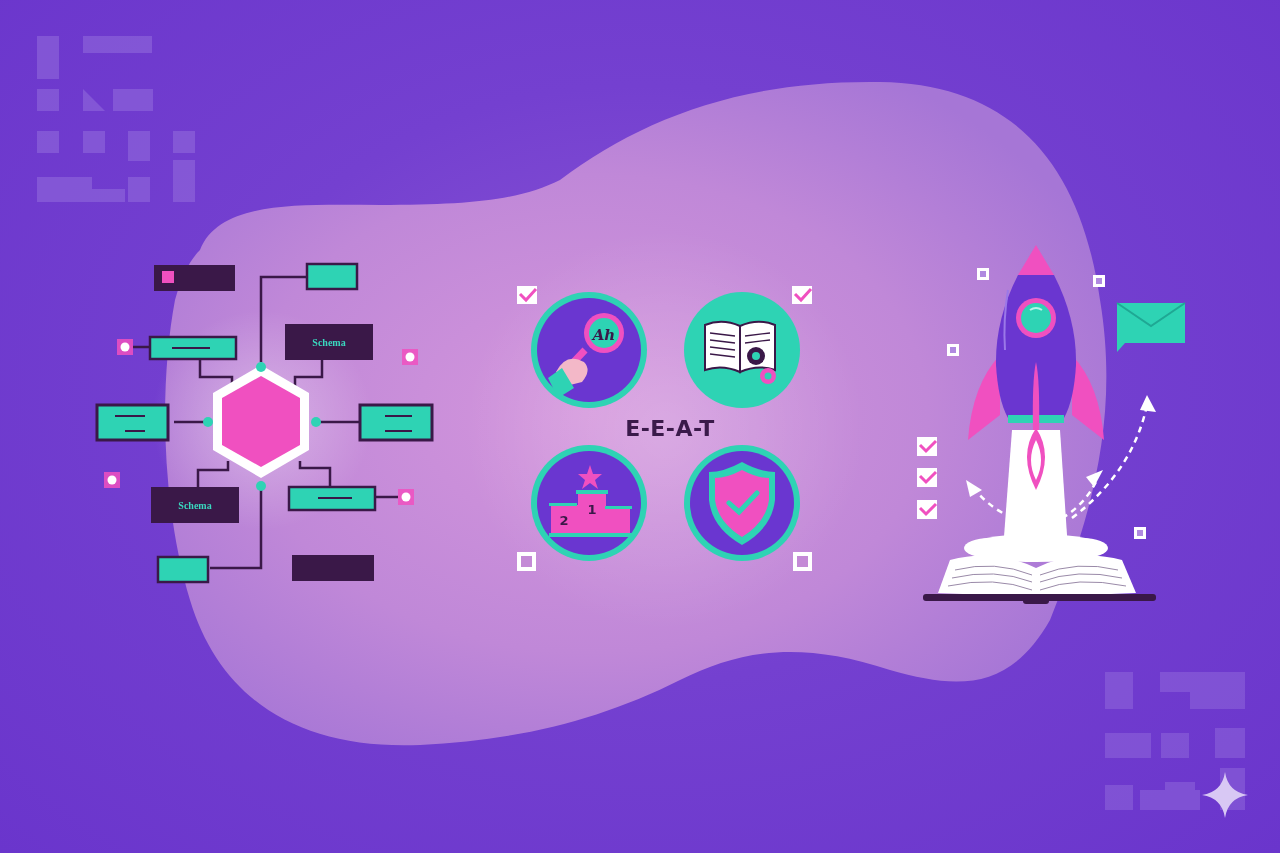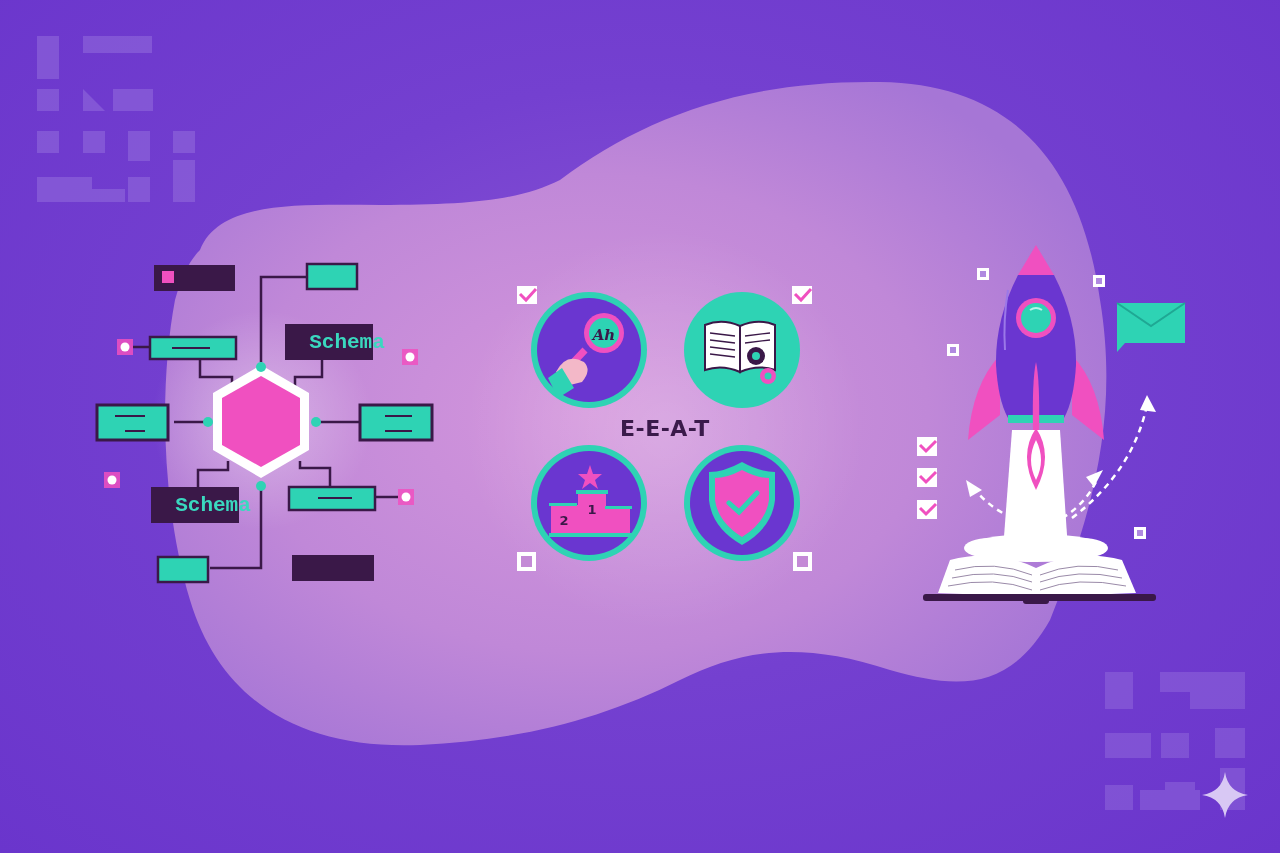--- a/index.html
+++ b/index.html
@@ -6,34 +6,34 @@
     html, body { width: 1280px; height: 853px; overflow: hidden; }
     body {
       position: relative;
       background: radial-gradient(ellipse at 50% 45%, #8a55d4 0%, #7440d0 45%, #6a35cc 100%);
       font-family: "Liberation Sans", sans-serif;
     }
     .abs { position: absolute; }
     svg.full { position: absolute; left: 0; top: 0; }
     .label-text {
       position: absolute;
-      font-family: Liberation Mono, monospace;
+      font-family: Liberation Serif, serif;
       font-weight: bold;
-      font-size: 21px;
+      font-size: 10px;
       color: #3ad8bf;
-      display: flex; align-items: center; justify-content: center; margin-left: 18px;
+      display: flex; align-items: center; justify-content: center;
     }
     .eeat {
       position: absolute;
       left: 620px; top: 416px; width: 100px; height: 30px;
       font-family: "DejaVu Sans", sans-serif;
       font-weight: bold;
       font-size: 22px;
       color: #3a1a4a;
-      text-align: left;
+      text-align: center;
       letter-spacing: 0.5px;
     }
   </style>
 </head>
 <body>
 
 <svg class="full" width="1280" height="853">
   <g fill="#9c78e0" opacity="0.45">
     <rect x="37" y="36" width="22" height="43"></rect>
     <rect x="83" y="36" width="69" height="17"></rect>

